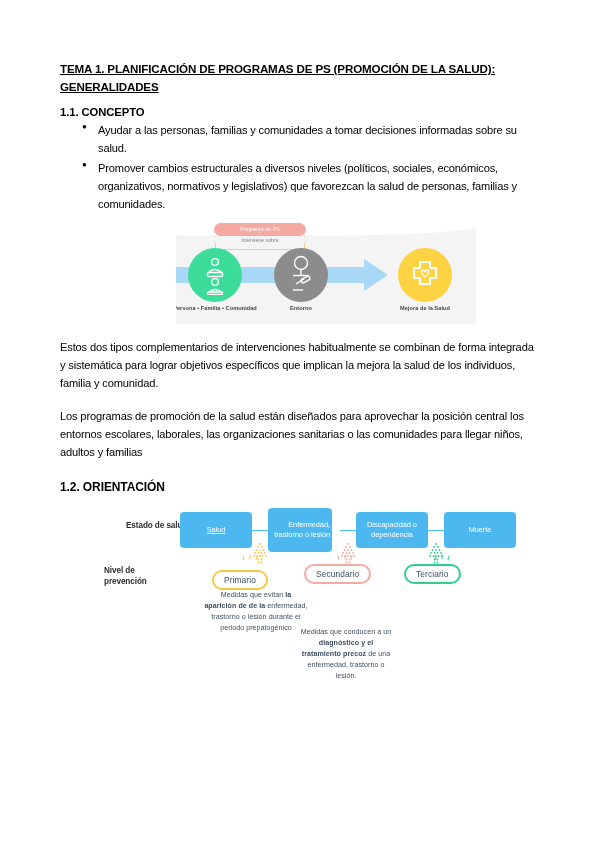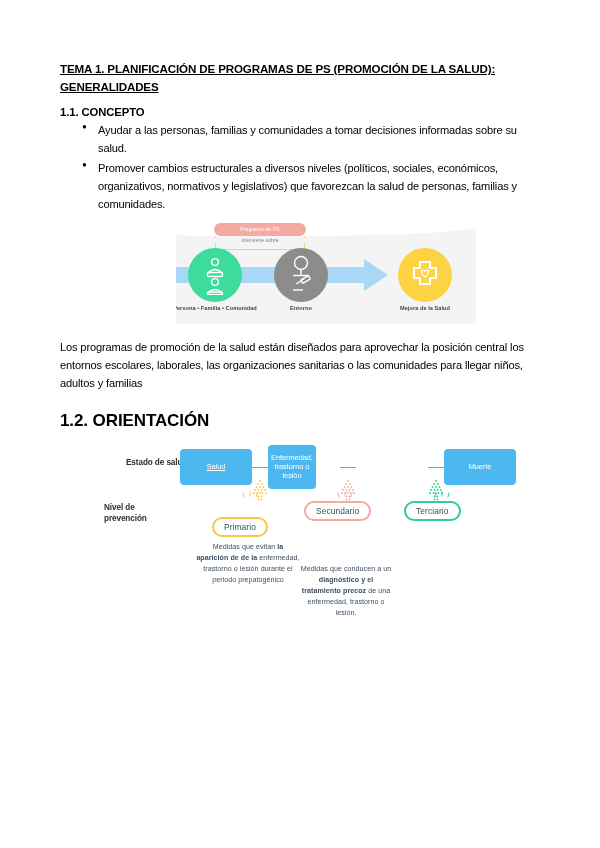--- a/index.html
+++ b/index.html
@@ -42,21 +42,21 @@
     letter-spacing: -0.1px;
   }
   .num-item .num { margin-right: 12px; }
   .sub-head {
     font-size: 11.3px;
     font-weight: bold;
     margin: 0 0 4px 0;
     letter-spacing: -0.1px;
   }
   .sub-head-2 {
-    font-size: 17px;
+    font-size: 12px;
     font-weight: bold;
     margin: 0 0 8px 0;
     letter-spacing: -0.1px;
   }
 
   
   p.body {
     font-size: 11.1px;
     line-height: 1.62;
     margin: 0 0 3px 0;
@@ -230,21 +230,21 @@
     display: flex;
     align-items: center;
     justify-content: center;
     text-align: center;
     line-height: 1.25;
     letter-spacing: -0.05px;
     padding: 2px;
     box-sizing: border-box;
   }
   .sb-1 { left: 120px; top: 10px; width: 72px; height: 36px; text-decoration: underline; }
-  .sb-2 { left: 208px; top: 6px;  width: 48px; height: 44px; }
+  .sb-2 { left: 208px; top: 6px;  width: 64px; height: 44px; text-align: right; }
   .sb-3 { left: 296px; top: 10px; width: 72px; height: 36px; }
   .sb-4 { left: 384px; top: 10px; width: 72px; height: 36px; }
 
   .connector {
     position: absolute;
     top: 28px;
     height: 1.2px;
     background: #4db8f0;
     width: 16px;
   }
@@ -265,34 +265,34 @@
   .prev-badge {
     position: absolute;
     font-size: 8.4px;
     color: #3d4f63;
     padding: 3px 10px;
     border-radius: 14px;
     background: #ffffff;
     letter-spacing: 0.1px;
     white-space: nowrap;
   }
-  .pb-1 { left: 152px; top: 78px; border: 2.2px solid #f6c945; }
+  .pb-1 { left: 152px; top: 68px; border: 2.2px solid #f6c945; }
   .pb-2 { left: 244px; top: 62px; border: 2.2px solid #f5a9a3; }
   .pb-3 { left: 344px; top: 62px; border: 2.2px solid #2fcf90; }
 
   .prev-desc {
     position: absolute;
     top: 88px;
     font-size: 7.1px;
     color: #3d4f63;
     text-align: center;
     line-height: 1.55;
     letter-spacing: 0.05px;
   }
-  .pd-1 { left: 136px; width: 104px; margin-top: 15px; }
+  .pd-1 { left: 144px; width: 104px; }
   .pd-2 { left: 240px; width: 92px; margin-top: 37px; }
   .pd-3 { left: 330px; width: 96px; }
   .prev-desc b { font-weight: bold; }
 
   .spark {
     position: absolute;
     width: 20px; height: 8px;
     top: 52px;
   }
   .sp-1 { left: 180px; }
@@ -364,36 +364,38 @@
           <path d="M17 19 c-4 -3 -4.5 -6 -2.2 -6.8 c1.3 -0.5 2.2 0.8 2.2 1.5 c0 -0.7 0.9 -2 2.2 -1.5 c2.3 0.8 1.8 3.8 -2.2 6.8 z" stroke-width="1.3"></path>
         </g>
       </svg>
     </div>
 
     <div class="fig1-label lbl-1">Persona • Familia • Comunidad</div>
     <div class="fig1-label lbl-2">Entorno</div>
     <div class="fig1-label lbl-3">Mejora de la Salud</div>
   </div>
 
+  <p class="body gap">Estos dos tipos complementarios de intervenciones habitualmente se combinan de forma integrada y sistemática para lograr objetivos específicos que implican la mejora la salud de los individuos, familia y comunidad.</p>
 
   <p class="body gap">Los programas de promoción de la salud están diseñados para aprovechar la posición central los entornos escolares, laborales, las organizaciones sanitarias o las comunidades para llegar niños, adultos y familias</p>
 
   <div class="sub-head-2" style="margin-top:18px;">1.2. ORIENTACIÓN</div>
 
   <div class="fig2-wrap">
 
     <div class="row-label rl-1">Estado de salud</div>
     <div class="row-label rl-2">Nivel de prevención</div>
 
     <div class="connector cn-1"></div>
     <div class="connector cn-2"></div>
     <div class="connector cn-3"></div>
 
     <div class="state-box sb-1">Salud</div>
     <div class="state-box sb-2">Enfermedad, trastorno o lesión</div>
+    <div class="state-box sb-3">Discapacidad o dependencia</div>
     <div class="state-box sb-4">Muerte</div>
 
     <svg class="dot-tree dt-1" viewBox="0 0 16 22">
       <g fill="#f6c945">
         <circle cx="8" cy="2" r="0.9"></circle>
           <circle cx="6" cy="5" r="0.9"></circle>
           <circle cx="10" cy="5" r="0.9"></circle>
         <circle cx="4.5" cy="8" r="0.9"></circle>
           <circle cx="8" cy="8" r="0.9"></circle>
           <circle cx="11.5" cy="8" r="0.9"></circle>

